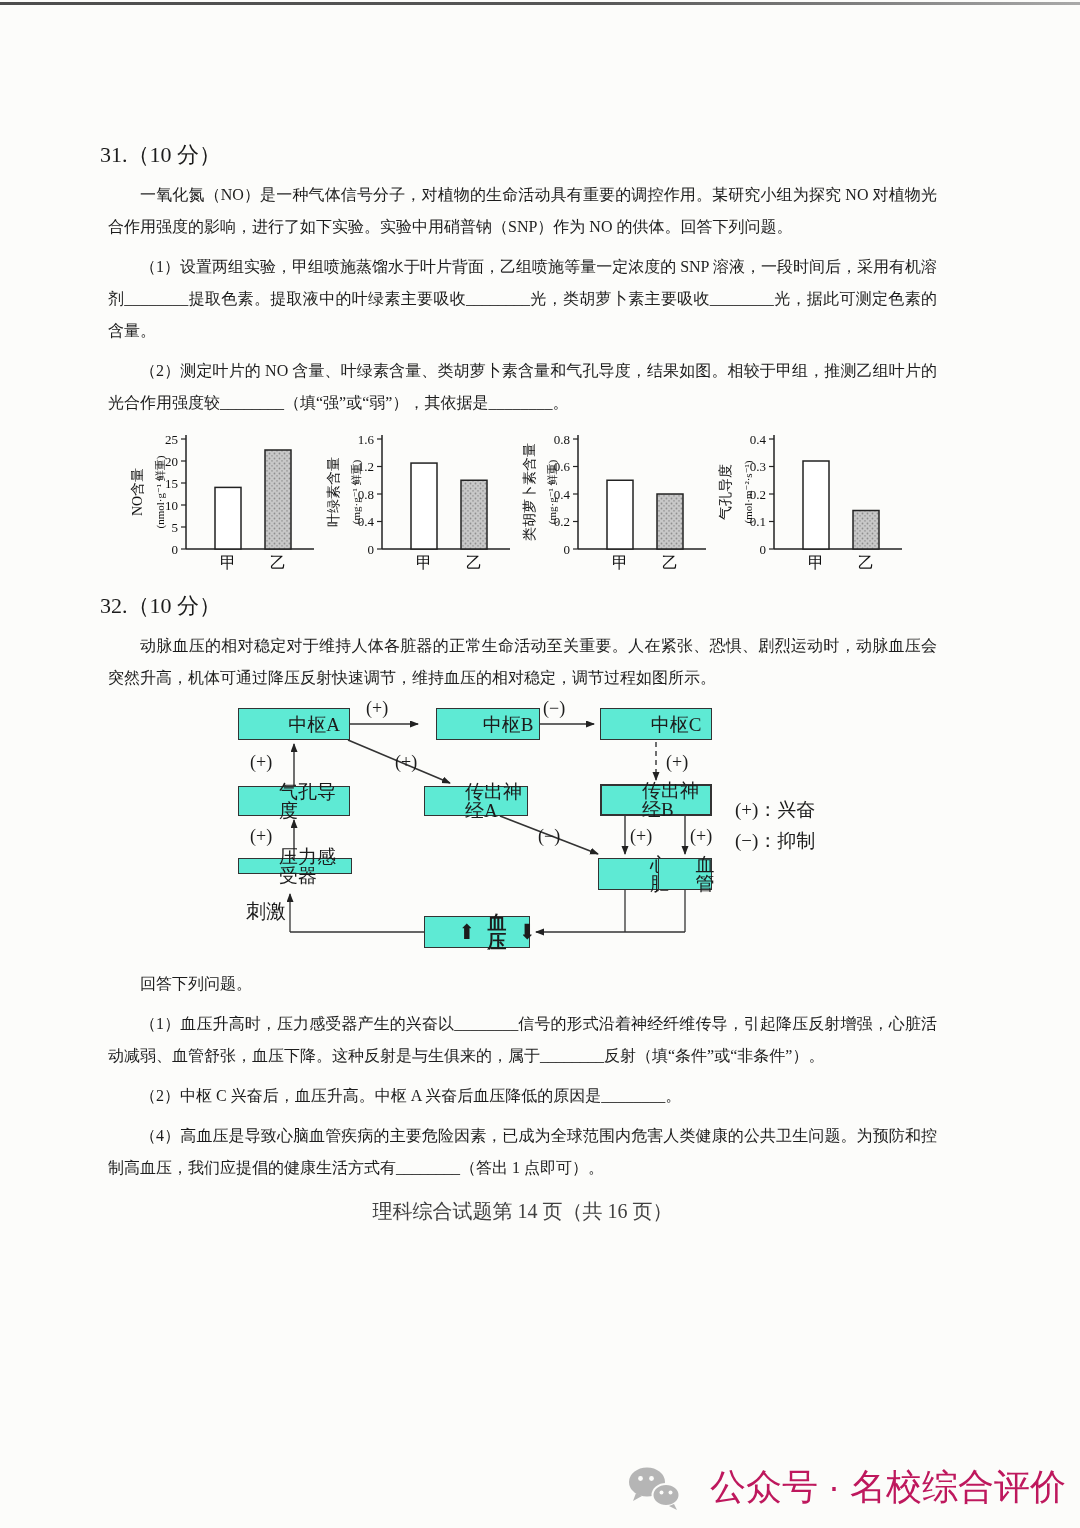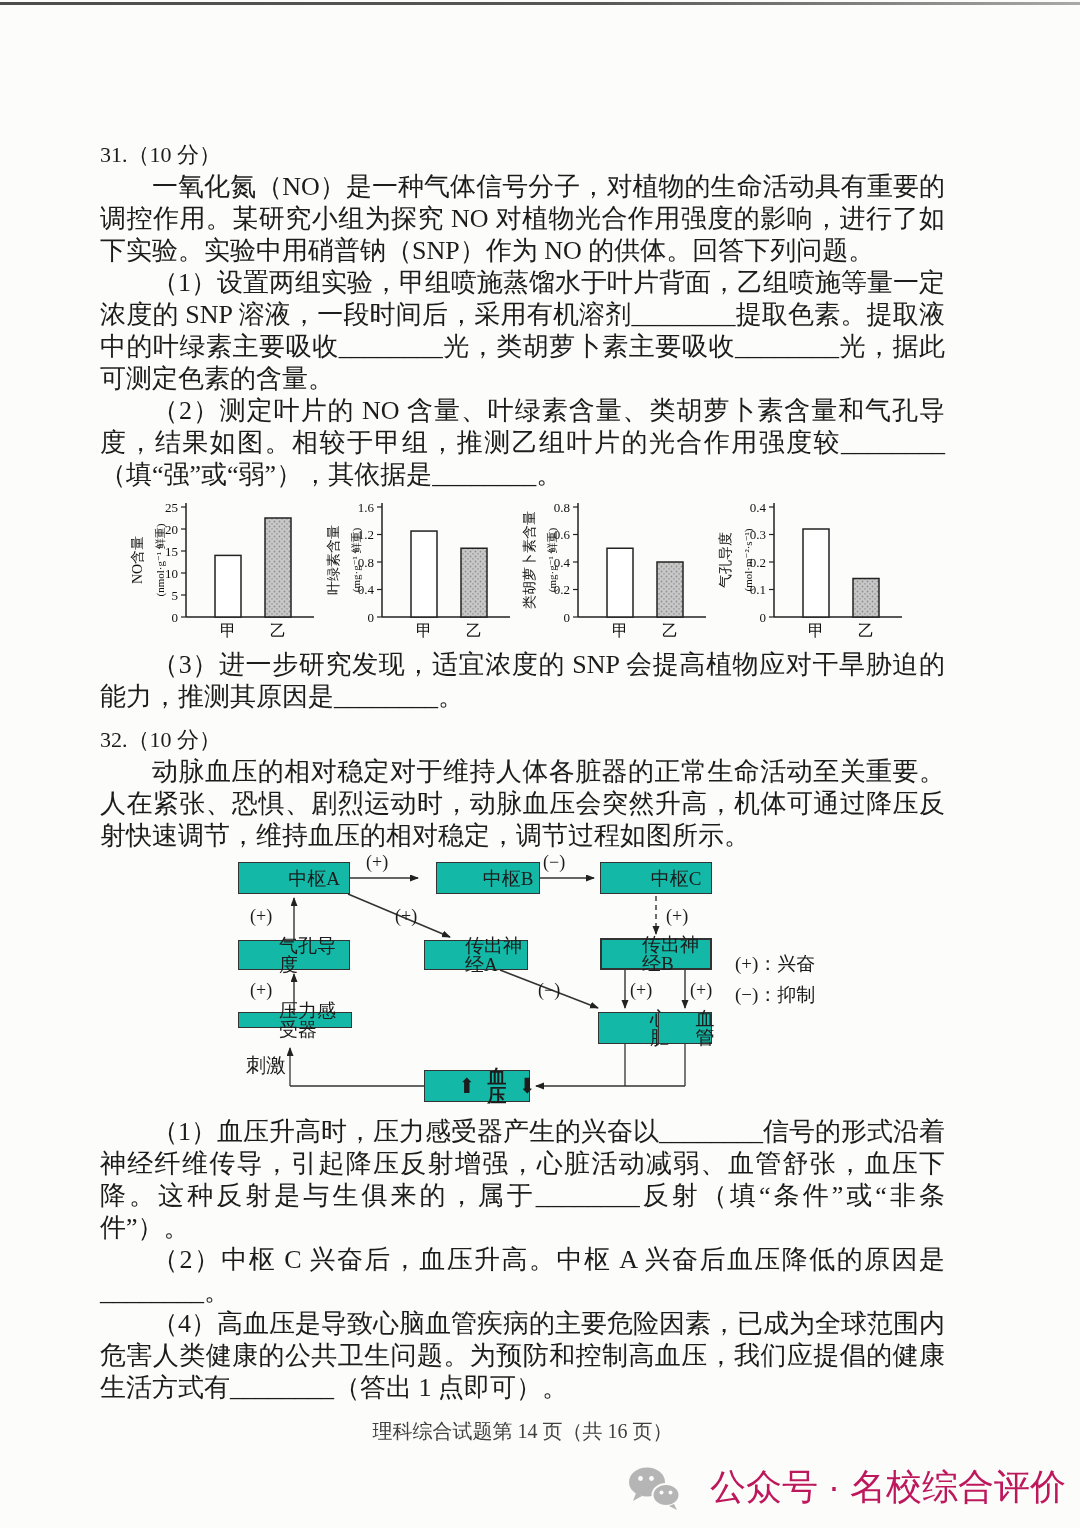--- a/index.html
+++ b/index.html
@@ -13,41 +13,41 @@
   }
   .scan-edge{
     position:absolute;top:2px;left:0;width:1080px;height:3px;
     background:linear-gradient(to right,#2e2e2e 0%,#3a3a3a 55%,#6a6a6a 80%,#9a9a9a 100%);
     opacity:.85;
   }
   .content{
     position:absolute;top:138px;left:100px;width:845px;
   }
   .para{
-    margin:0;font-size:26px;line-height:32px;text-align:justify;text-indent:2em;
+    margin:8px;font-size:16px;line-height:32px;text-align:justify;text-indent:2em;
   }
   .qnum{
     margin:0;font-size:22px;line-height:33px;text-indent:0;
   }
   .charts-row{
     display:flex;align-items:flex-end;
     margin:4px 0 2px 28px;width:790px;
   }
   .chart{width:196px;height:152px;}
   .q32{margin-top:10px;}
   
   .diagram{
     position:relative;width:800px;height:258px;
     margin:4px 0 2px 50px;
     font-size:19px;
   }
   .dedges{position:absolute;left:0;top:0;}
   .node{
     position:absolute;box-sizing:border-box;
-    border:1.6px solid #333;background:#14b8a6;
+    border:1.6px solid #333;background:#5eead4;
     display:flex;align-items:center;justify-content:center;
     font-size:19px;line-height:1;z-index:2;padding-left:40px;
   }
   .node.bold{border-width:2.4px;}
   .elb{position:absolute;font-size:18px;z-index:3;background:transparent;}
   .legend{position:absolute;left:585px;top:92px;font-size:19px;line-height:31px;z-index:3;}
   .bp-inner{display:flex;gap:12px;align-items:center;font-weight:bold;}
   .bp-arrow{font-weight:900;font-size:21px;}
   
   .footer{
@@ -180,21 +180,20 @@
               <text x="50" y="16.5" text-anchor="end" font-size="13" fill="#111">0.4</text>
               <rect x="87" y="34" width="26" height="88" fill="#ffffff" stroke="#222222" stroke-width="1.5"></rect>
               <text x="100" y="141" text-anchor="middle" font-size="16" fill="#111">甲</text>
               <rect x="137" y="83.5" width="26" height="38.50000000000001" fill="url(#dots3)" stroke="#222222" stroke-width="1.5"></rect>
               <text x="150" y="141" text-anchor="middle" font-size="16" fill="#111">乙</text>
               <text x="14" y="65" text-anchor="middle" font-size="14" fill="#111" transform="rotate(-90 14 65)">气孔导度</text>
               <text x="36" y="65" text-anchor="middle" font-size="11" fill="#111" transform="rotate(-90 36 65)">(mol·m⁻²·s⁻¹)</text>
             </svg></div>
       </div>
 
-      <p class="para">（3）进一步研究发现，适宜浓度的 SNP 会提高植物应对干旱胁迫的能力，推测其原因是________。</p>
     </section>
 
     <section class="q32">
       <p class="qnum">32.（10 分）</p>
       <p class="para">动脉血压的相对稳定对于维持人体各脏器的正常生命活动至关重要。人在紧张、恐惧、剧烈运动时，动脉血压会突然升高，机体可通过降压反射快速调节，维持血压的相对稳定，调节过程如图所示。</p>
 
       <div class="diagram">
         <svg class="dedges" width="800" height="258" viewBox="0 0 800 258">
           <defs>
             <marker id="arr" markerWidth="10" markerHeight="8" refX="8" refY="3.5" orient="auto" markerUnits="userSpaceOnUse">
@@ -256,20 +255,21 @@
         <span class="elb" style="left:480px;top:124px;">(+)</span>
         <span class="elb" style="left:540px;top:124px;">(+)</span>
         <span class="elb" style="left:96px;top:196px;font-size:20px;">刺激</span>
 
         <div class="legend">
           <div>(+)：兴奋</div>
           <div>(−)：抑制</div>
         </div>
       </div>
 
+      <p class="para">回答下列问题。</p>
       <p class="para">（1）血压升高时，压力感受器产生的兴奋以________信号的形式沿着神经纤维传导，引起降压反射增强，心脏活动减弱、血管舒张，血压下降。这种反射是与生俱来的，属于________反射（填“条件”或“非条件”）。</p>
       <p class="para">（2）中枢 C 兴奋后，血压升高。中枢 A 兴奋后血压降低的原因是________。</p>
       <p class="para">（4）高血压是导致心脑血管疾病的主要危险因素，已成为全球范围内危害人类健康的公共卫生问题。为预防和控制高血压，我们应提倡的健康生活方式有________（答出 1 点即可）。</p>
     </section>
 
     <div class="footer">理科综合试题第 14 页（共 16 页）</div>
   </div>
 
   <div class="watermark">
     <svg width="58" height="46" viewBox="0 0 58 46">

